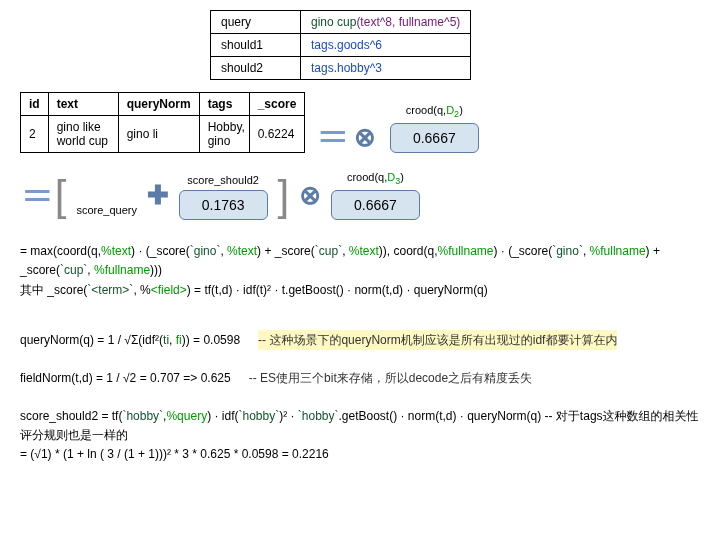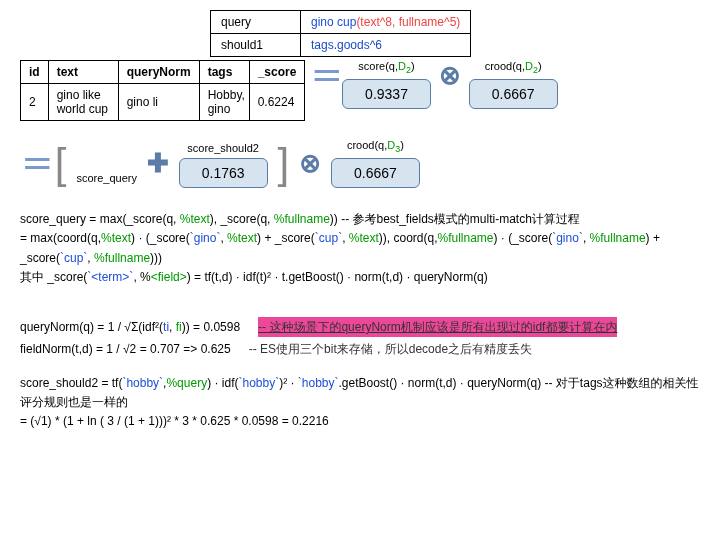--- a/index.html
+++ b/index.html
@@ -6,64 +6,68 @@
   body {
     margin: 0;
     padding: 10px 20px;
     font-family: Arial, sans-serif;
     font-size: 12px;
     background: #fff;
     color: #000;
     width: 720px;
   }
   table { border-collapse: collapse; }
-  .qtable { margin: 0 0 3px 190px; }
+  .qtable { margin: 0 0 12px 190px; }
   .qtable td { border: 1px solid #000; padding: 4px 10px; min-width: 90px; }
   .qtable .v { color: #1a4cc4; }
-  .red { color: #1d4ed8; }
+  .red { color: #14532d; }
   .green { color: #090; }
-  .pink { color: #ef4444; }
-  .row2 { display: flex; align-items: flex-start; gap: 8px; margin-bottom: 18px; }
+  .pink { color: #701a75; }
+  .row2 { display: flex; align-items: flex-end; gap: 14px; margin-bottom: 18px; }
   .dtable td, .dtable th { border: 1px solid #000; padding: 4px 8px; font-weight: normal; text-align: left; }
   .dtable th { font-weight: bold; }
   .boxwrap { display: flex; flex-direction: column; align-items: center; }
   .boxlabel { font-size: 11px; margin-bottom: 4px; }
   .pill {
     background: #d6e4f0;
     border: 1px solid #5a7ca6;
     border-radius: 6px;
     padding: 6px 22px;
     font-size: 14px;
   }
   .sym { font-size: 26px; color: #5a7ca6; font-weight: bold; }
   .eq { color: #7a9acc; font-size: 28px; font-weight: bold; letter-spacing: -6px; }
   .row3 { display: flex; align-items: flex-end; gap: 10px; margin-bottom: 22px; padding-left: 4px;}
   .bracket {
     font-size: 42px; color: #888; line-height: 28px; align-self: center;
   }
   .formula { line-height: 1.6; margin-bottom: 30px; }
-  .formula2 { line-height: 1.7; display: flex; gap: 18px; margin-bottom: 2px;}
+  .formula2 { line-height: 1.7; display: flex; gap: 18px; margin-bottom: 18px;}
   .cmt { color: #333; }
-  .hl { background: #ec4899; text-decoration: underline; }
+  .hl { background: #fef9c3; }
   .sub { font-size: 9px; vertical-align: sub; }
 </style>
 </head>
 <body>
 
 <table class="qtable">
   <tbody>
       <tr>
     <td>query</td>
     <td class="v">
       <span class="red">gino cup</span><span class="pink">(text^8, fullname^5)</span>
     </td>
   </tr>
   <tr>
     <td>should1</td>
     <td class="v">tags.goods^6</td>
+  </tr>
+  <tr>
+    <td>should2</td>
+    <td class="v">tags.hobby^3</td>
   </tr>
 </tbody>
   </table>
 
 <div class="row2">
   <table class="dtable">
     <tbody>
         <tr>
       <th>id</th>
       <th>text</th>
@@ -74,24 +78,20 @@
     <tr>
       <td>2</td>
       <td style="max-width:70px">gino like world cup</td>
       <td>gino li</td>
       <td style="max-width:50px">Hobby, gino</td>
       <td>0.6224</td>
     </tr>
   </tbody>
     </table>
   <span class="eq">==</span>
-  <div class="boxwrap">
-    <div class="boxlabel"><span>score(q,</span><span class="green">D</span><span class="green sub">2</span>)</div>
-    <div class="pill">0.9337</div>
-  </div>
   <span class="sym">⊗</span>
   <div class="boxwrap">
     <div class="boxlabel"><span>crood(q,</span><span class="green">D</span><span class="green sub">2</span>)</div>
     <div class="pill">0.6667</div>
   </div>
 </div>
 
 <div class="row3">
   <span class="eq" style="align-self:center">==</span>
   <span class="bracket">[</span>
@@ -105,23 +105,20 @@
   </div>
   <span class="bracket">]</span>
   <span class="sym" style="align-self:center">⊗</span>
   <div class="boxwrap">
     <div class="boxlabel"><span>crood(q,</span><span class="green">D</span><span class="green sub">3</span>)</div>
     <div class="pill">0.6667</div>
   </div>
 </div>
 
 <div class="formula">
-  <div>
-    <span>score_query = max(_score(q, </span><span class="green">%text</span><span>), _score(q, </span><span class="green">%fullname</span><span>))    -- 参考best_fields模式的multi-match计算过程</span>
-  </div>
   <div>
     <span>=  max(coord(q,</span><span class="green">%text</span><span>) · (_score(</span><span class="red">`gino`</span><span>, </span><span class="green">%text</span><span>) + _score(</span><span class="red">`cup`</span><span>, </span><span class="green">%text</span><span>)), coord(q,</span><span class="green">%fullname</span><span>) · (_score(</span><span class="red">`gino`</span><span>, </span><span class="green">%fullname</span><span>) + _score(</span><span class="red">`cup`</span><span>, </span><span class="green">%fullname</span><span>)))</span>
   </div>
   <div style="">
     <span>其中 _score(</span><span class="red">`&lt;term&gt;`</span><span>, %</span><span class="green">&lt;field&gt;</span><span>) = tf(t,d) · idf(t)² · t.getBoost() · norm(t,d) · queryNorm(q)</span>
   </div>
 </div>
 
 <div style="margin-bottom:14px;">
   <div class="formula2">

